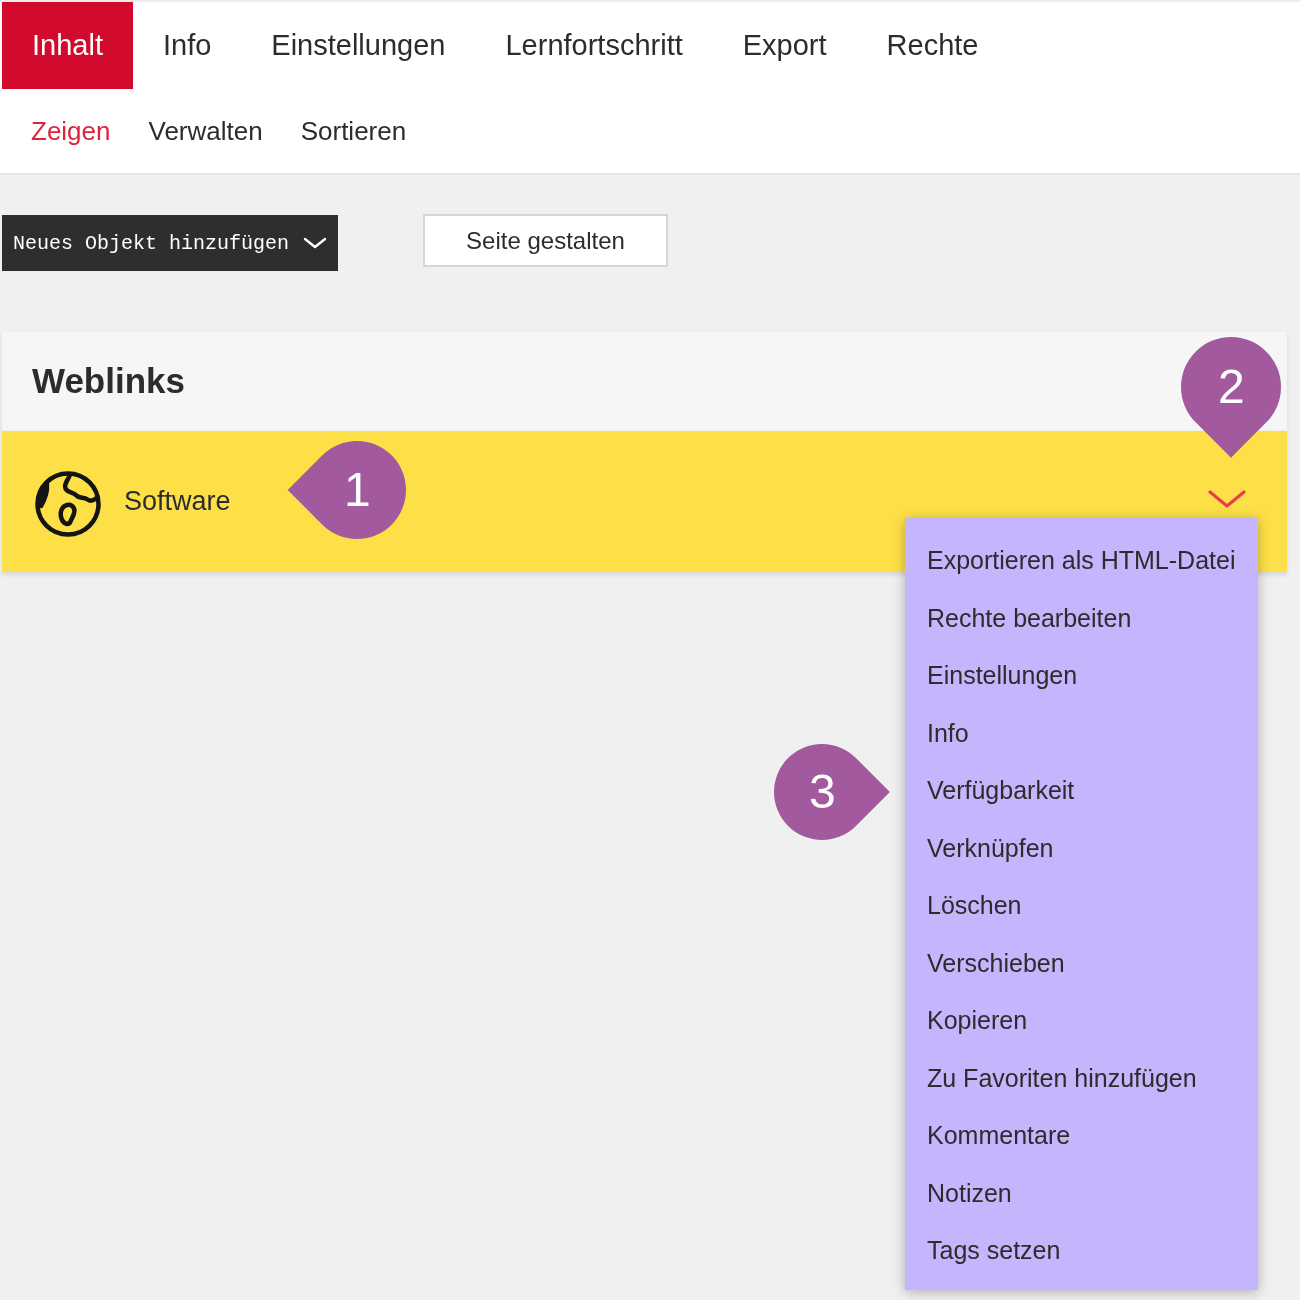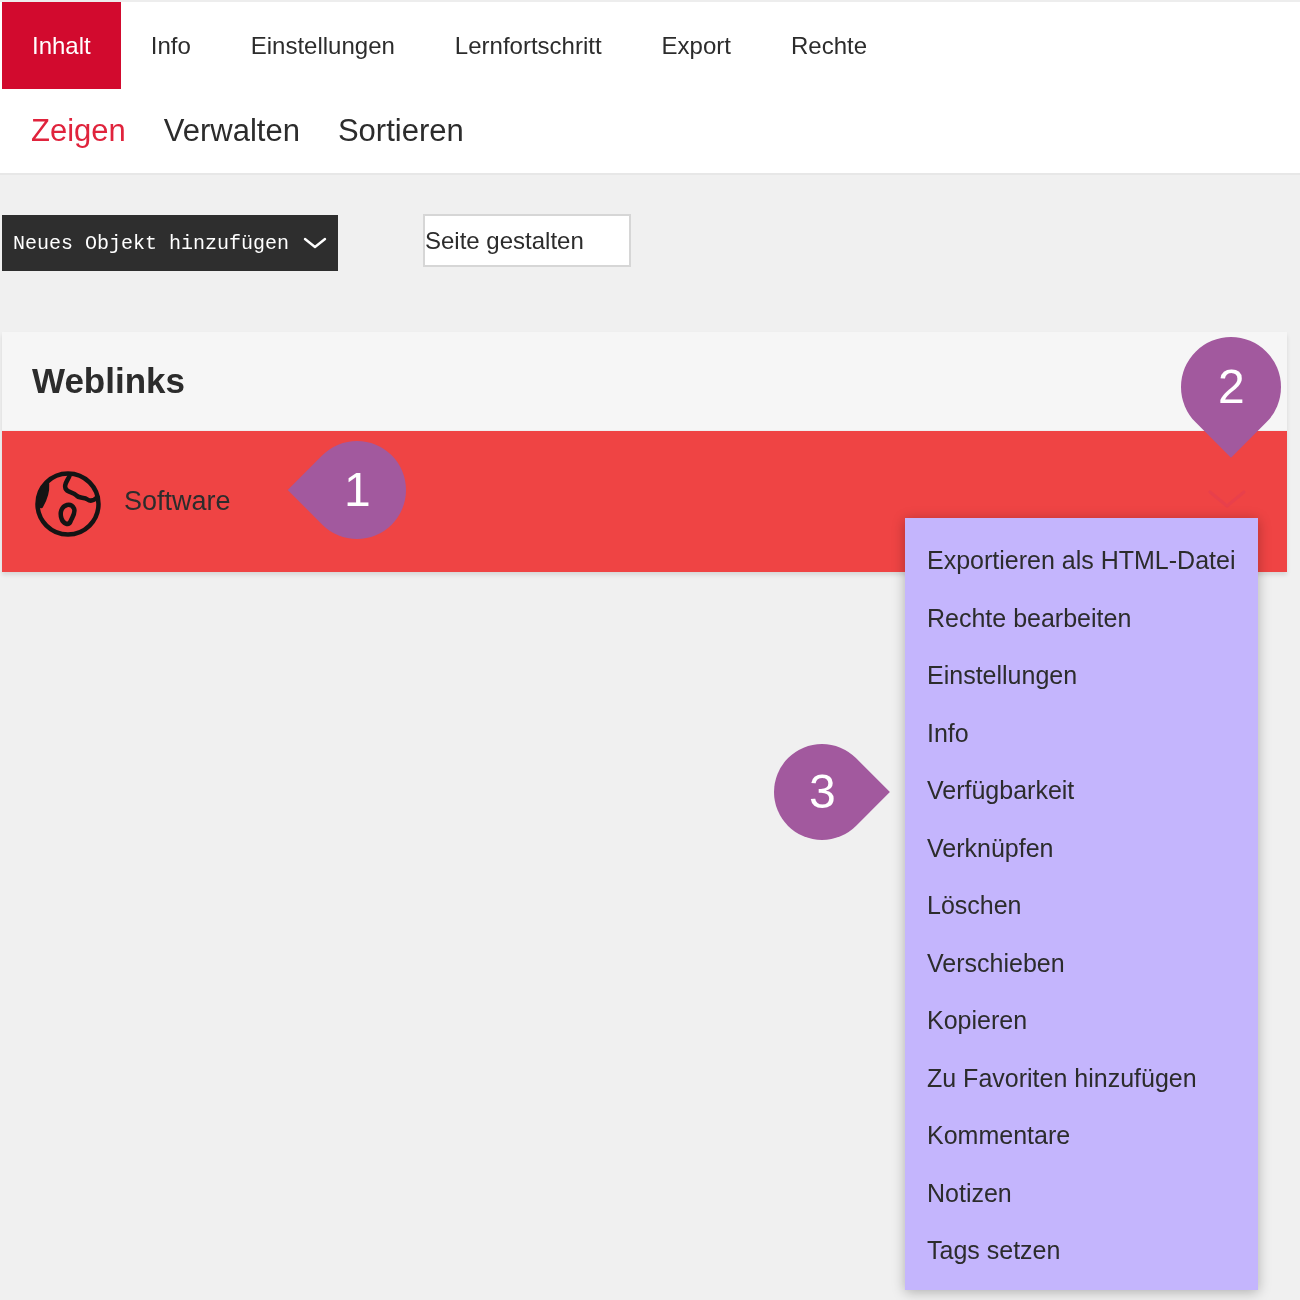--- a/index.html
+++ b/index.html
@@ -15,62 +15,62 @@
   .topline{position:absolute;top:0;left:0;width:100%;height:2px;background:#ededed;}
 
   
   .tabbar{
     position:absolute;top:2px;left:0;width:100%;height:87px;
     background:#ffffff;display:flex;align-items:stretch;
     padding-left:2px;box-sizing:border-box;
   }
   .tab{
     display:flex;align-items:center;
-    padding:18px 30px;font-size:24px;color:#2c2c2c;cursor:pointer;
+    padding:18px 30px;font-size:29px;color:#2c2c2c;cursor:pointer;
     white-space:nowrap;
   }
   .tab.active{background:#d20a2e;color:#ffffff;}
 
   
   .subtabbar{
     position:absolute;top:89px;left:0;width:100%;height:86px;
     background:#ffffff;border-bottom:2px solid #e7e7e7;
     display:flex;align-items:center;padding-left:31px;box-sizing:border-box;
   }
-  .subtab{font-size:31px;color:#2c2c2c;margin-right:38px;cursor:pointer;white-space:nowrap;}
+  .subtab{font-size:26px;color:#2c2c2c;margin-right:38px;cursor:pointer;white-space:nowrap;}
   .subtab.active{color:#e0233c;}
 
   
   .btn-dark{
     position:absolute;left:2px;top:215px;width:336px;height:56px;
     background:#2e2e2e;color:#ffffff;font-size:20px;
     display:flex;align-items:center;justify-content:center;gap:14px;
     cursor:pointer;
     font-family:Liberation Mono, monospace;
   }
   .btn-light{
-    position:absolute;left:423px;top:214px;width:208px;height:53px;
+    position:absolute;left:423px;top:214px;width:245px;height:53px;
     background:#ffffff;border:2px solid #d6d6d6;box-sizing:border-box;
     color:#2c2c2c;font-size:24px;
-    display:flex;align-items:center;cursor:pointer;
+    display:flex;align-items:center;justify-content:center;cursor:pointer;
   }
 
   
   .panel{
     position:absolute;left:2px;top:332px;width:1285px;z-index:1;
     box-shadow:0 3px 4px rgba(0,0,0,0.10);
   }
   .panel-header{
     height:98px;background:#f6f6f6;
     display:flex;align-items:center;padding:0 30px;
     border-bottom:1px solid #efefef;
   }
   .panel-title{font-size:35px;color:#2c2c2c;}
   .panel-body{
-    height:141px;background:#ef4444;
+    height:141px;background:#fde047;
     display:flex;align-items:center;padding:0 30px;
   }
   .globe{flex:0 0 auto;margin-top:4px;}
   .item-label{font-size:27px;color:#2c2c2c;margin-left:20px;cursor:pointer;}
   .spacer{flex:1;}
   .row-actions{flex:0 0 auto;margin-right:4px;cursor:pointer;background:none;border:none;padding:6px;}
 
   
   .dropdown{
     position:absolute;left:905px;top:518px;width:353px;z-index:5;

